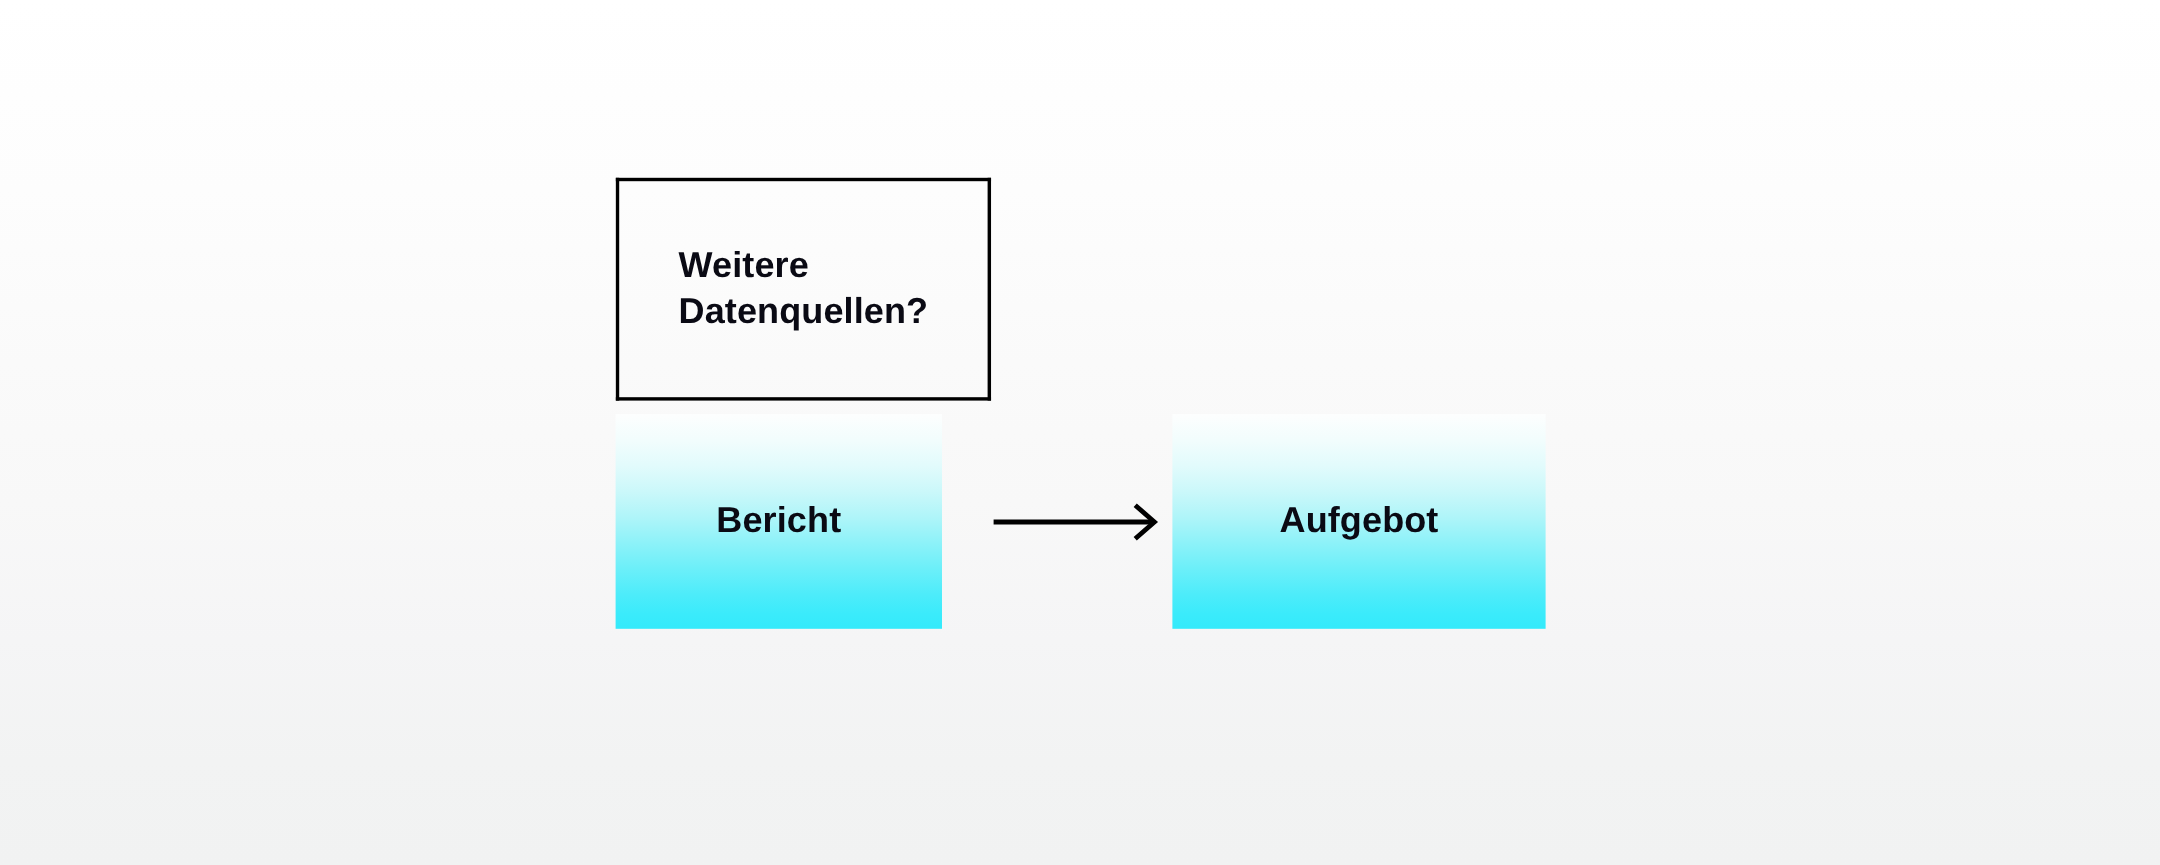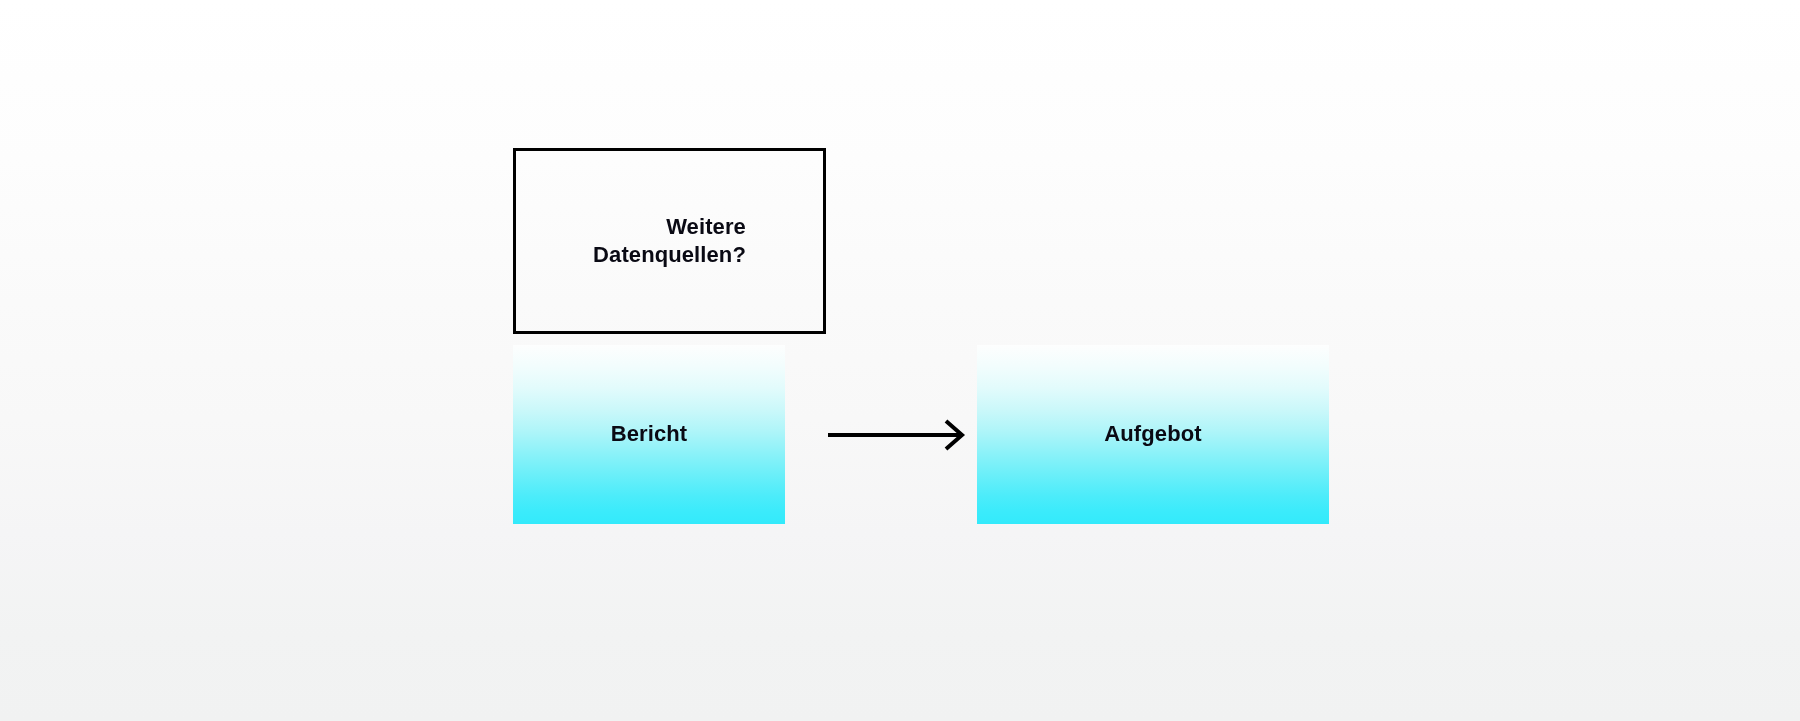--- a/index.html
+++ b/index.html
@@ -49,24 +49,24 @@
     height: 100%;
     pointer-events: none;
   }
   .node-dotted .dots-frame rect {
     fill: #000000;
   }
 
   .node-label {
     position: relative;
     z-index: 2;
-    font-size: 22px;
+    font-size: 30px;
     font-weight: bold;
     color: #0a0a14;
-    text-align: right;
+    text-align: left;
     line-height: 1.28;
     letter-spacing: 0.1px;
     white-space: pre-line;
   }
 
   
   .node-gradient {
     position: absolute;
     box-sizing: border-box;
     display: flex;
@@ -86,21 +86,21 @@
   }
   #node-bericht {
     left: 513px;
     top: 345px;
     width: 272px;
     height: 179px;
   }
   #node-aufgebot {
     left: 977px;
     top: 345px;
-    width: 352px;
+    width: 311px;
     height: 179px;
   }
 
   
   .connector {
     position: absolute;
     left: 820px;
     top: 410px;
     width: 155px;
     height: 52px;

